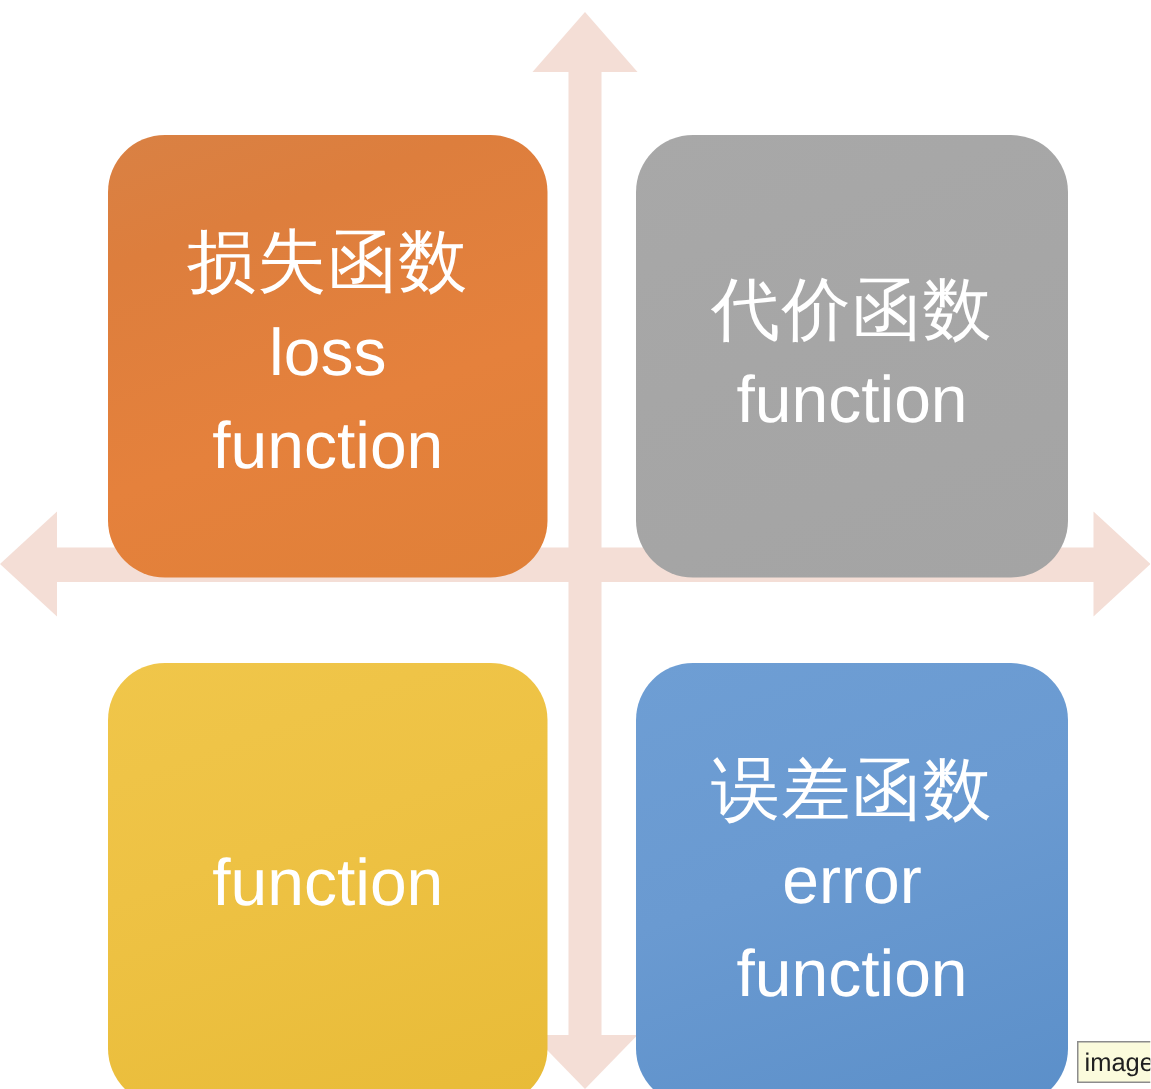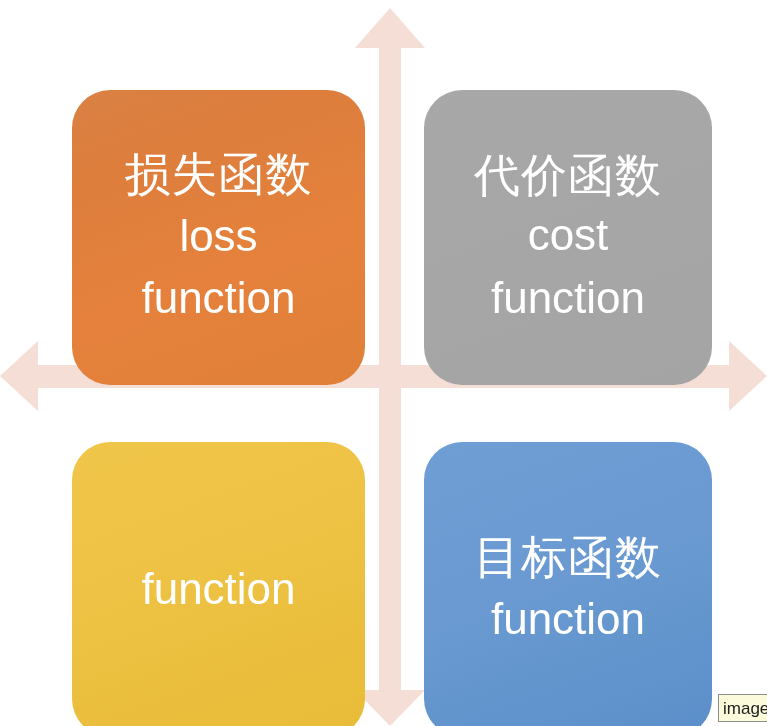--- a/index.html
+++ b/index.html
@@ -147,28 +147,28 @@
   <div class="axis-arrow" id="axis-arrowhead-right"></div>
 
   <div class="quad-box" id="box-loss">
     <div class="quad-cn">损失函数</div>
     <div class="quad-en">loss</div>
     <div class="quad-en">function</div>
   </div>
 
   <div class="quad-box" id="box-cost">
     <div class="quad-cn">代价函数</div>
-    <div class="quad-en">cost</div>
     <div class="quad-en">function</div>
   </div>
 
   <div class="quad-box" id="box-objective">
     <div class="quad-en">function</div>
   </div>
 
   <div class="quad-box" id="box-error">
-    <div class="quad-cn">目标函数</div>
+    <div class="quad-cn">误差函数</div>
+    <div class="quad-en">error</div>
     <div class="quad-en">function</div>
   </div>
 
   <div id="image-tooltip">image</div>
 
 </div>
 
 </body></html>

